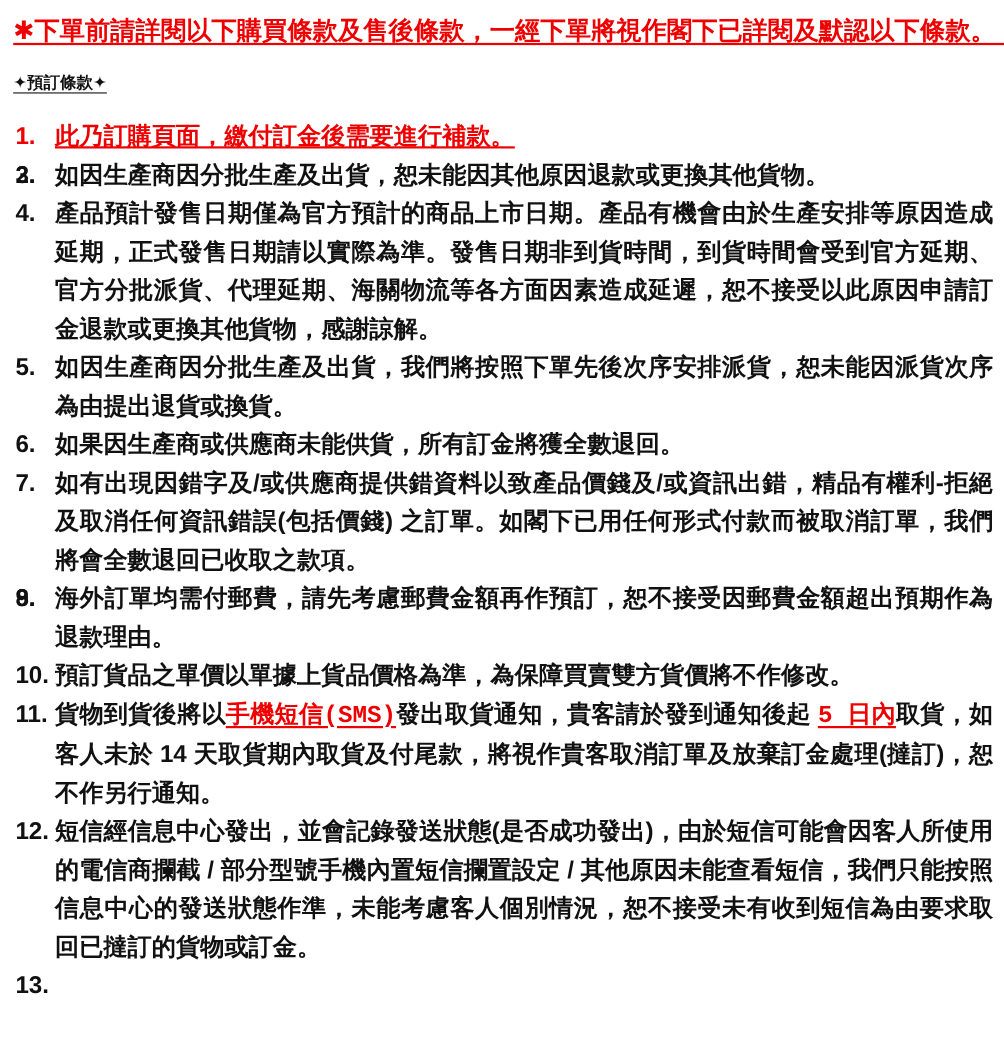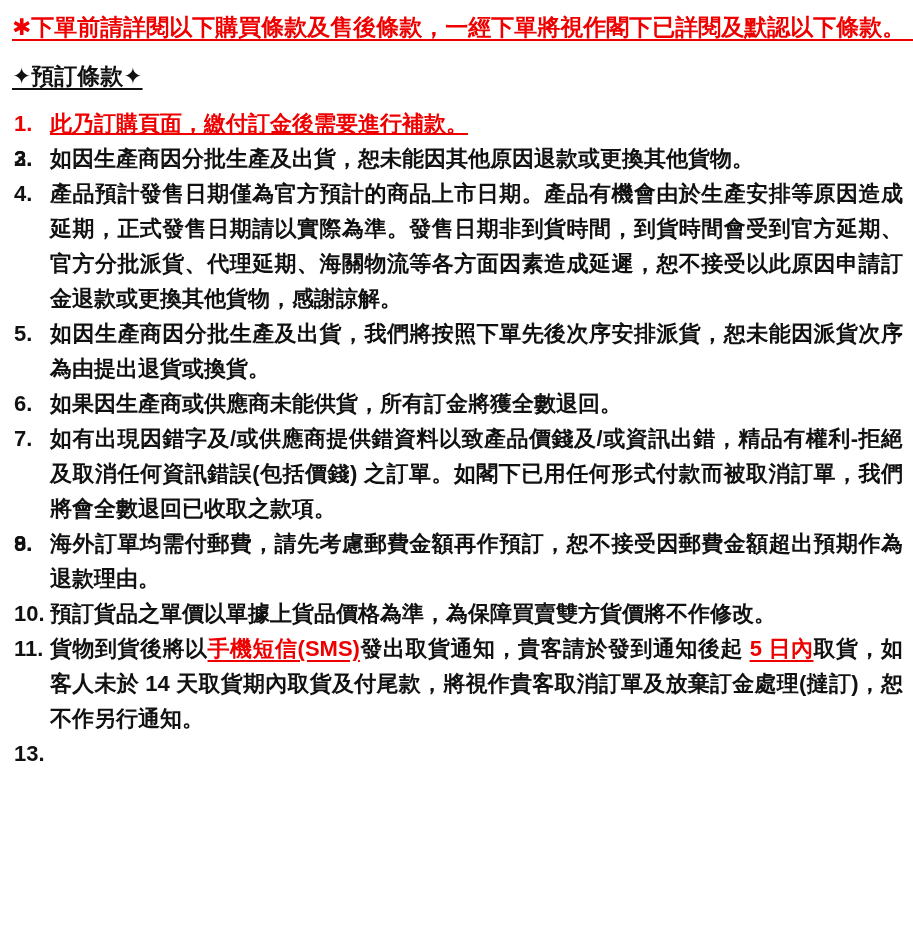--- a/index.html
+++ b/index.html
@@ -17,21 +17,21 @@
     color: var(--red, #ee0000);
     font-size: 23px;
     line-height: 34px;
     text-decoration: underline;
     text-underline-offset: 4px;
     margin-bottom: 15px;
     white-space: nowrap;
   }
   .heading {
     color: var(--ink, #111111);
-    font-size: 23px;
+    font-size: 15px;
     line-height: 34px;
     display: inline-block;
     text-decoration: underline;
     text-underline-offset: 4px;
     margin-bottom: 13px;
   }
   ol.terms { list-style: none; }
   ol.terms li {
     position: relative;
     padding-left: 38px;
@@ -44,20 +44,21 @@
     left: 2px;
     top: 0;
   }
   ol.terms li.red-item, ol.terms li.red-item .num { color: var(--red, #ee0000); }
   .seg.normal { color: inherit; }
   .seg.red { color: var(--red, #ee0000); text-decoration: underline; }
   .seg.red-underline {
     color: var(--red, #ee0000);
     text-decoration: underline;
     text-underline-offset: 4px;
+    font-family: Liberation Mono, monospace;
   }
 </style>
 </head>
 <body>
 
 <div class="page">
   <h1 class="title">✱下單前請詳閱以下購買條款及售後條款，一經下單將視作閣下已詳閱及默認以下條款。 ✱</h1>
 
   <h2 class="heading">✦預訂條款✦</h2>
 
@@ -66,17 +67,18 @@
       <li><span class="num">2.</span></li>
       <li><span class="num">3.</span><span class="seg normal">如因生產商因分批生產及出貨，恕未能因其他原因退款或更換其他貨物。</span></li>
       <li><span class="num">4.</span><span class="seg normal">產品預計發售日期僅為官方預計的商品上市日期。產品有機會由於生產安排等原因造成延期，正式發售日期請以實際為準。發售日期非到貨時間，到貨時間會受到官方延期、官方分批派貨、代理延期、海關物流等各方面因素造成延遲，恕不接受以此原因申請訂金退款或更換其他貨物，感謝諒解。</span></li>
       <li><span class="num">5.</span><span class="seg normal">如因生產商因分批生產及出貨，我們將按照下單先後次序安排派貨，恕未能因派貨次序為由提出退貨或換貨。</span></li>
       <li><span class="num">6.</span><span class="seg normal">如果因生產商或供應商未能供貨，所有訂金將獲全數退回。</span></li>
       <li><span class="num">7.</span><span class="seg normal">如有出現因錯字及/或供應商提供錯資料以致產品價錢及/或資訊出錯，精品有權利-拒絕及取消任何資訊錯誤(包括價錢) 之訂單。如閣下已用任何形式付款而被取消訂單，我們將會全數退回已收取之款項。</span></li>
       <li><span class="num">8.</span></li>
       <li><span class="num">9.</span><span class="seg normal">海外訂單均需付郵費，請先考慮郵費金額再作預訂，恕不接受因郵費金額超出預期作為退款理由。</span></li>
       <li><span class="num">10.</span><span class="seg normal">預訂貨品之單價以單據上貨品價格為準，為保障買賣雙方貨價將不作修改。</span></li>
       <li><span class="num">11.</span><span class="seg normal">貨物到貨後將以</span><span class="seg red-underline">手機短信(SMS)</span><span class="seg normal">發出取貨通知，貴客請於發到通知後起 </span><span class="seg red-underline">5 日內</span><span class="seg normal">取貨，如客人未於 14 天取貨期內取貨及付尾款，將視作貴客取消訂單及放棄訂金處理(撻訂)，恕不作另行通知。</span></li>
+      <li><span class="num">12.</span><span class="seg normal">短信經信息中心發出，並會記錄發送狀態(是否成功發出)，由於短信可能會因客人所使用的電信商攔截 / 部分型號手機內置短信攔置設定 / 其他原因未能查看短信，我們只能按照信息中心的發送狀態作準，未能考慮客人個別情況，恕不接受未有收到短信為由要求取回已撻訂的貨物或訂金。</span></li>
       <li>
         <span class="num">13.</span>
       </li>
     </ol>
 </div>
 
 </body></html>

